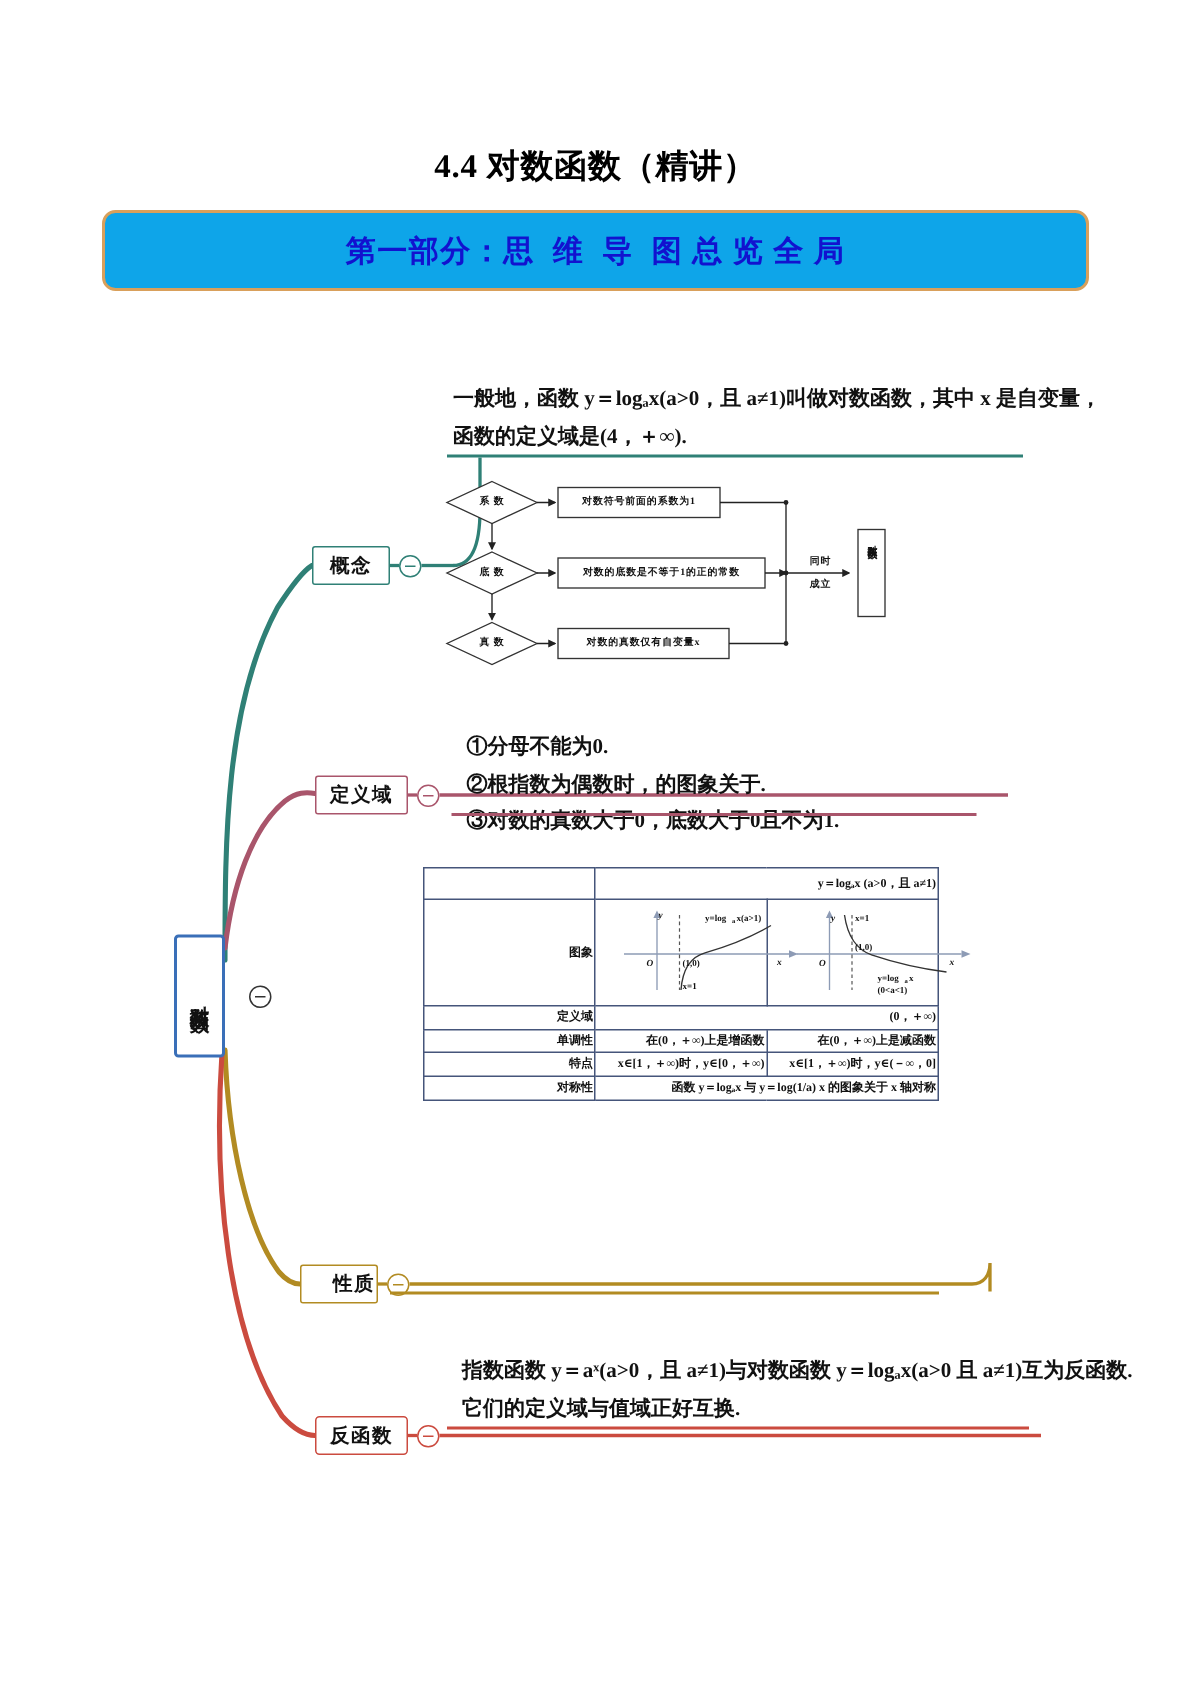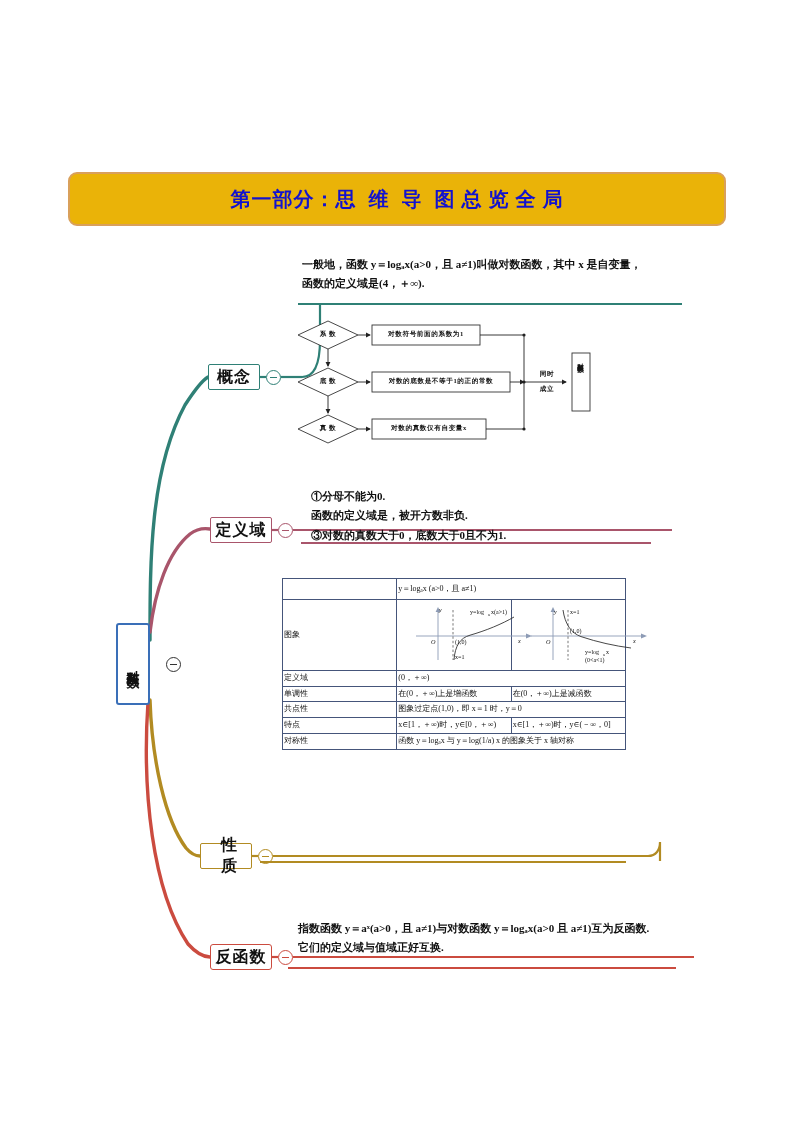--- a/index.html
+++ b/index.html
@@ -28,26 +28,26 @@
     font-size: 22px;
     font-weight: bold;
     color: #000000;
     letter-spacing: 0.5px;
   }
 
   
   .banner {
     position: absolute;
     left: 68px;
-    top: 172px;
+    top: 140px;
     width: 658px;
     height: 54px;
     border: 2px solid #d9a05b;
     border-radius: 9px;
-    background: #eab308;
+    background: #0ea5e9;
     box-sizing: border-box;
   }
   .banner-text {
     position: absolute;
     left: 0;
     top: 0;
     width: 100%;
     height: 100%;
     display: flex;
     align-items: center;
@@ -72,21 +72,21 @@
   
   .node {
     position: absolute;
     box-sizing: border-box;
     background: #ffffff;
     display: flex;
     align-items: center;
     justify-content: center;
     font-weight: bold;
     color: #111111;
-    font-size: 16px;
+    font-size: 13px;
     letter-spacing: 1px;
   }
   .node-root {
     left: 116px;
     top: 623px;
     width: 34px;
     height: 82px;
     border: 2.2px solid #3a6fb8;
     border-radius: 3px;
     writing-mode: vertical-rl;
@@ -153,21 +153,21 @@
   .tg-dom    { left: 278px; top: 523px; border: 1.4px solid #a9556b; color: #a9556b; }
   .tg-prop   { left: 258px; top: 849px; border: 1.4px solid #b28b22; color: #b28b22; }
   .tg-inv    { left: 278px; top: 950px; border: 1.4px solid #cb4b3f; color: #cb4b3f; }
 
   
   .pane {
     position: absolute;
     box-sizing: border-box;
   }
   .pane-text {
-    font-size: 11px;
+    font-size: 14px;
     color: #111111;
     font-weight: bold;
     line-height: 1.75;
   }
   .pane-concept {
     left: 302px;
     top: 255px;
     width: 396px;
   }
   .pane-concept .underline {
@@ -185,24 +185,23 @@
   }
   .pane-domain .underline {
     position: absolute;
     left: -10px;
     top: 55px;
     width: 350px;
     height: 2px;
     background: #a9556b;
   }
   .pane-inverse {
-    left: 298px;
+    left: 308px;
     top: 903px;
     width: 380px;
-    margin-top: 16px;
   }
   .pane-inverse .underline {
     position: absolute;
     left: -10px;
     top: 48px;
     width: 388px;
     height: 2px;
     background: #cb4b3f;
   }
   .pane-property {
@@ -249,37 +248,38 @@
   
   table.props {
     border-collapse: collapse;
     width: 344px;
     table-layout: fixed;
     background: #ffffff;
   }
   table.props td {
     border: 1px solid #45557a;
     font-size: 8px;
-    font-weight: normal;
+    font-weight: bold;
     color: #111;
-    text-align: left;
+    text-align: right;
     vertical-align: middle;
     padding: 2px 1px;
     line-height: 1.35;
   }
   td.hdr-first { height: 16px; font-size: 8.6px; }
   td.lbl { width: 44px; font-size: 8.4px; }
   .tbl-graph { height: 64px; padding: 0; }
   .cellnote { font-size: 7.4px; }
 </style>
 </head>
 <body>
 
 <div class="page">
 
+  <div class="doc-title">4.4 对数函数（精讲）</div>
 
   <div class="banner">
     <div class="banner-text">第一部分：思  维  导  图 总 览 全 局</div>
   </div>
 
   <svg class="mm-svg" viewBox="0 0 794 1123">
 
     <path d="M150 640 C 150 560, 150 470, 185 405 C 196 388, 203 380, 208 377" fill="none" stroke="#2f8076" stroke-width="3.4" stroke-linecap="round"></path>
 
     <path d="M150 632 C 155 590, 168 552, 190 534 C 198 528, 204 528, 210 529" fill="none" stroke="#a9556b" stroke-width="3.4" stroke-linecap="round"></path>
@@ -379,21 +379,21 @@
     <div class="box-label" style="left:86px; top:111px; width:114px;">对数的真数仅有自变量x</div>
 
     <div class="mid-label" style="left:244px; top:57px; width:34px;">同时</div>
     <div class="mid-label" style="left:244px; top:72px; width:34px;">成立</div>
 
     <div class="fin-label" style="left:291px; top:45px;">对数函数</div>
   </div>
 
   <div class="pane pane-domain pane-text">
     <span class="ln">①分母不能为0.</span>
-    <span class="ln">函数的定义域是，被开方数非负.</span>
+    <span class="ln">②根指数为偶数时，的图象关于.</span>
     <span class="ln">③对数的真数大于0，底数大于0且不为1.</span>
     <div class="underline"></div>
   </div>
 
   <div class="pane pane-property">
     <table class="props">
       <tbody>
         <tr>
           <td class="hdr-first"></td>
           <td class="hdr-first" colspan="2">y＝logₐx (a&gt;0，且 a≠1)</td>
@@ -446,24 +446,20 @@
           <td colspan="2">(0，＋∞)</td>
         </tr>
 
 
         <tr>
           <td class="lbl">单调性</td>
           <td>在(0，＋∞)上是增函数</td>
           <td>在(0，＋∞)上是减函数</td>
         </tr>
 
-        <tr>
-          <td class="lbl">共点性</td>
-          <td colspan="2">图象过定点(1,0)，即 x＝1 时，y＝0</td>
-        </tr>
 
         <tr>
           <td class="lbl">特点</td>
           <td class="cellnote">x∈[1，＋∞)时，y∈[0，＋∞)</td>
           <td class="cellnote">x∈[1，＋∞)时，y∈(－∞，0]</td>
         </tr>
 
         <tr>
           <td class="lbl">对称性</td>
           <td colspan="2">函数 y＝logₐx 与 y＝log(1/a) x 的图象关于 x 轴对称</td>

